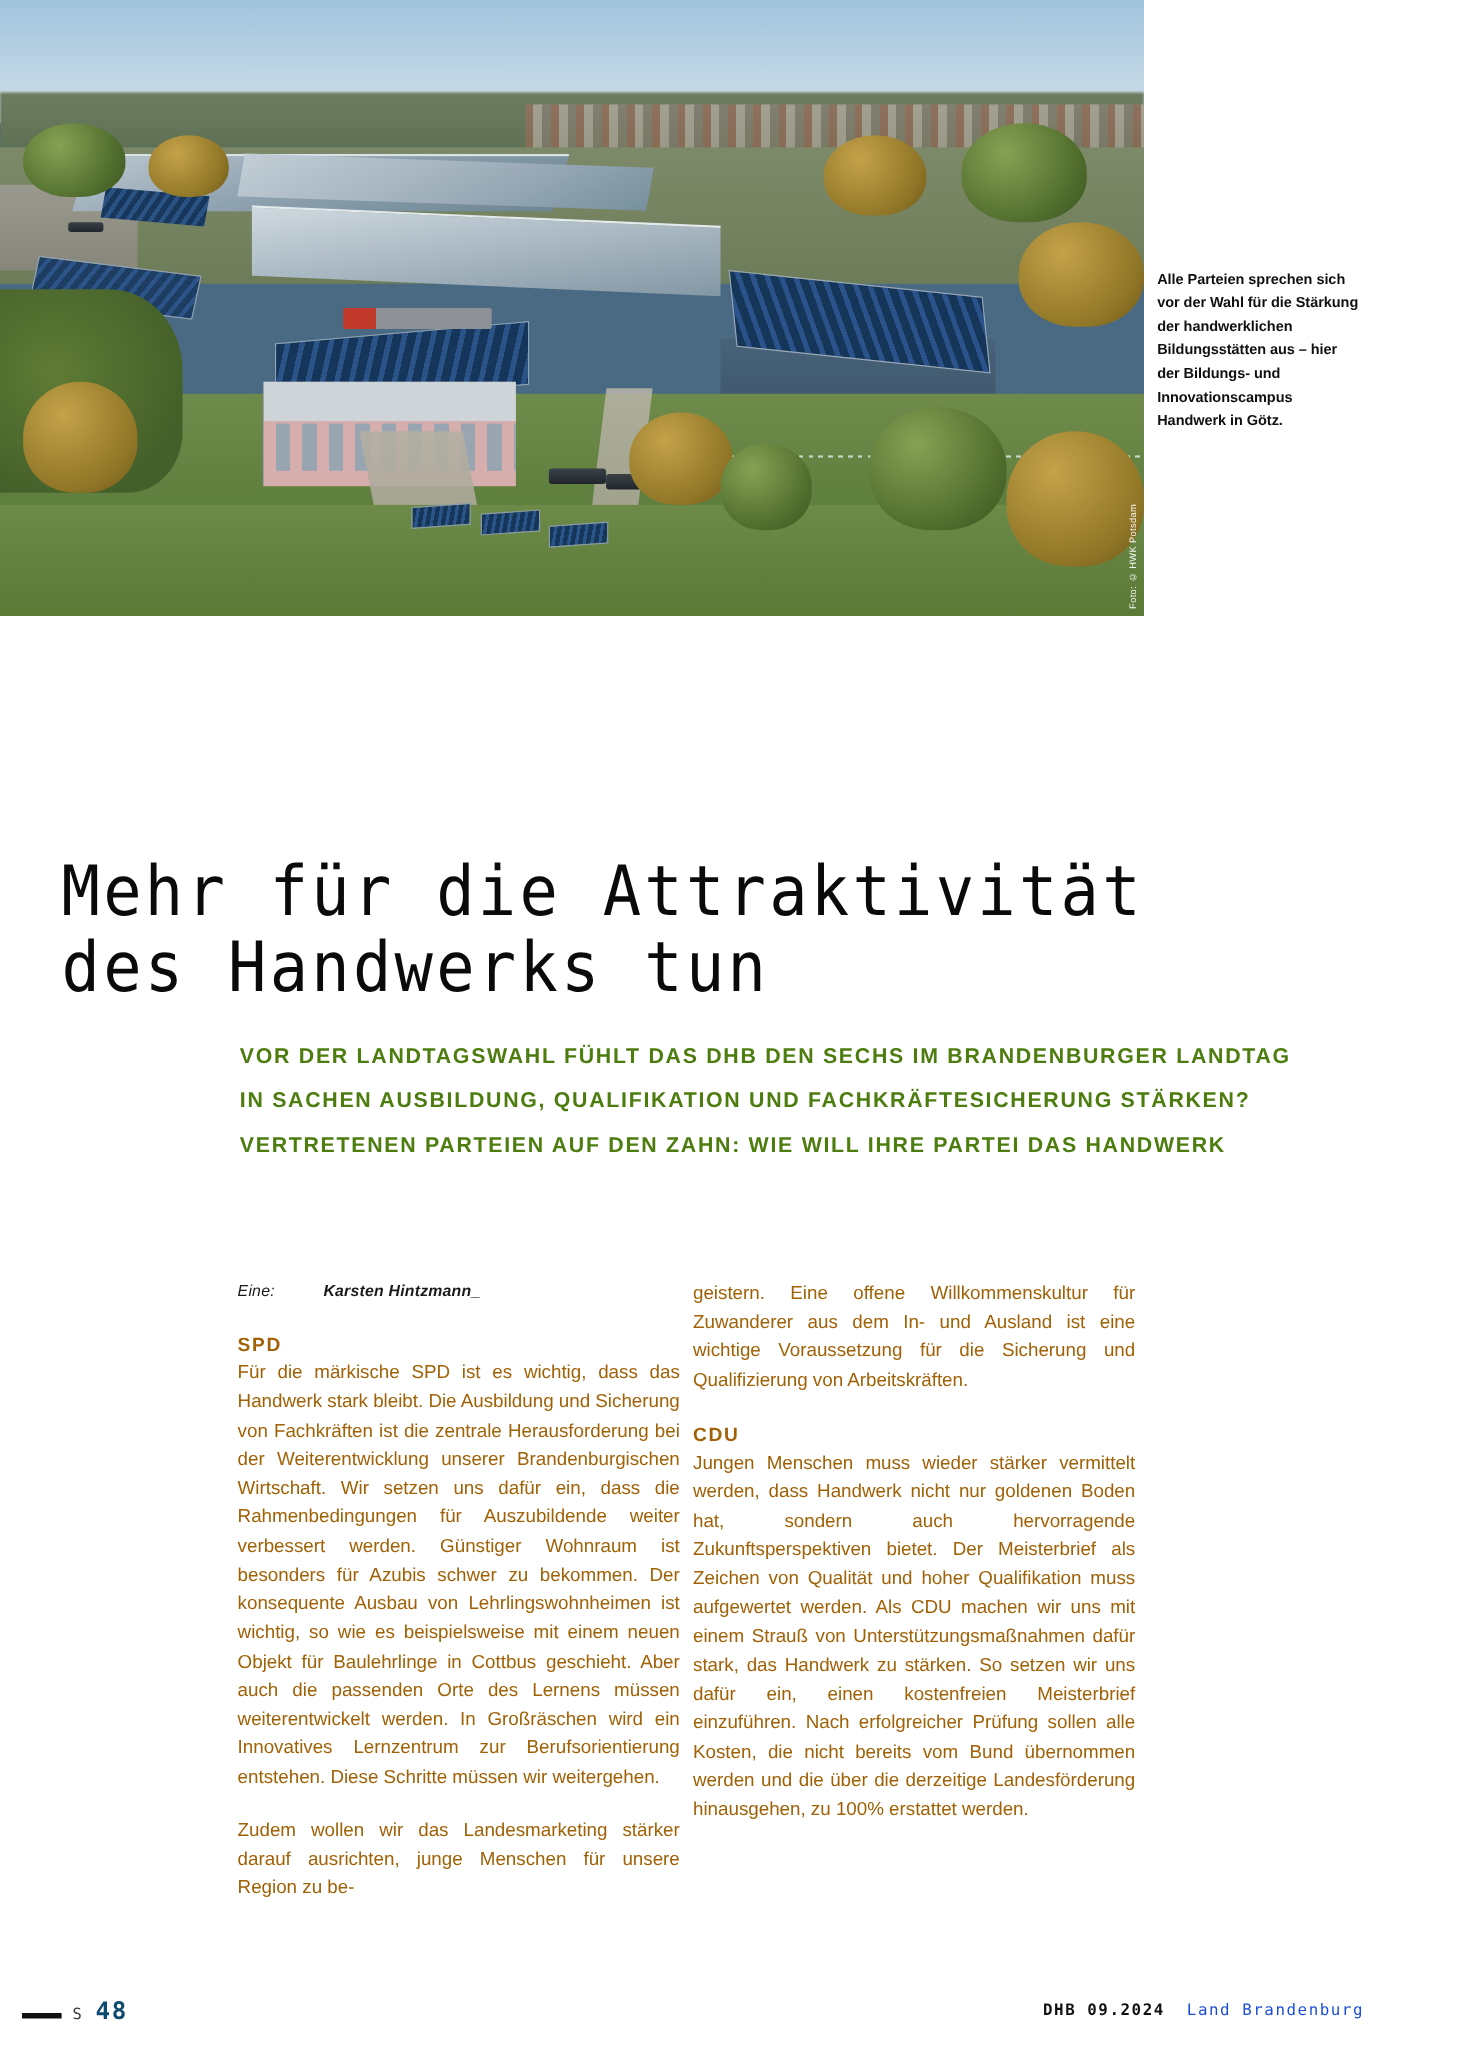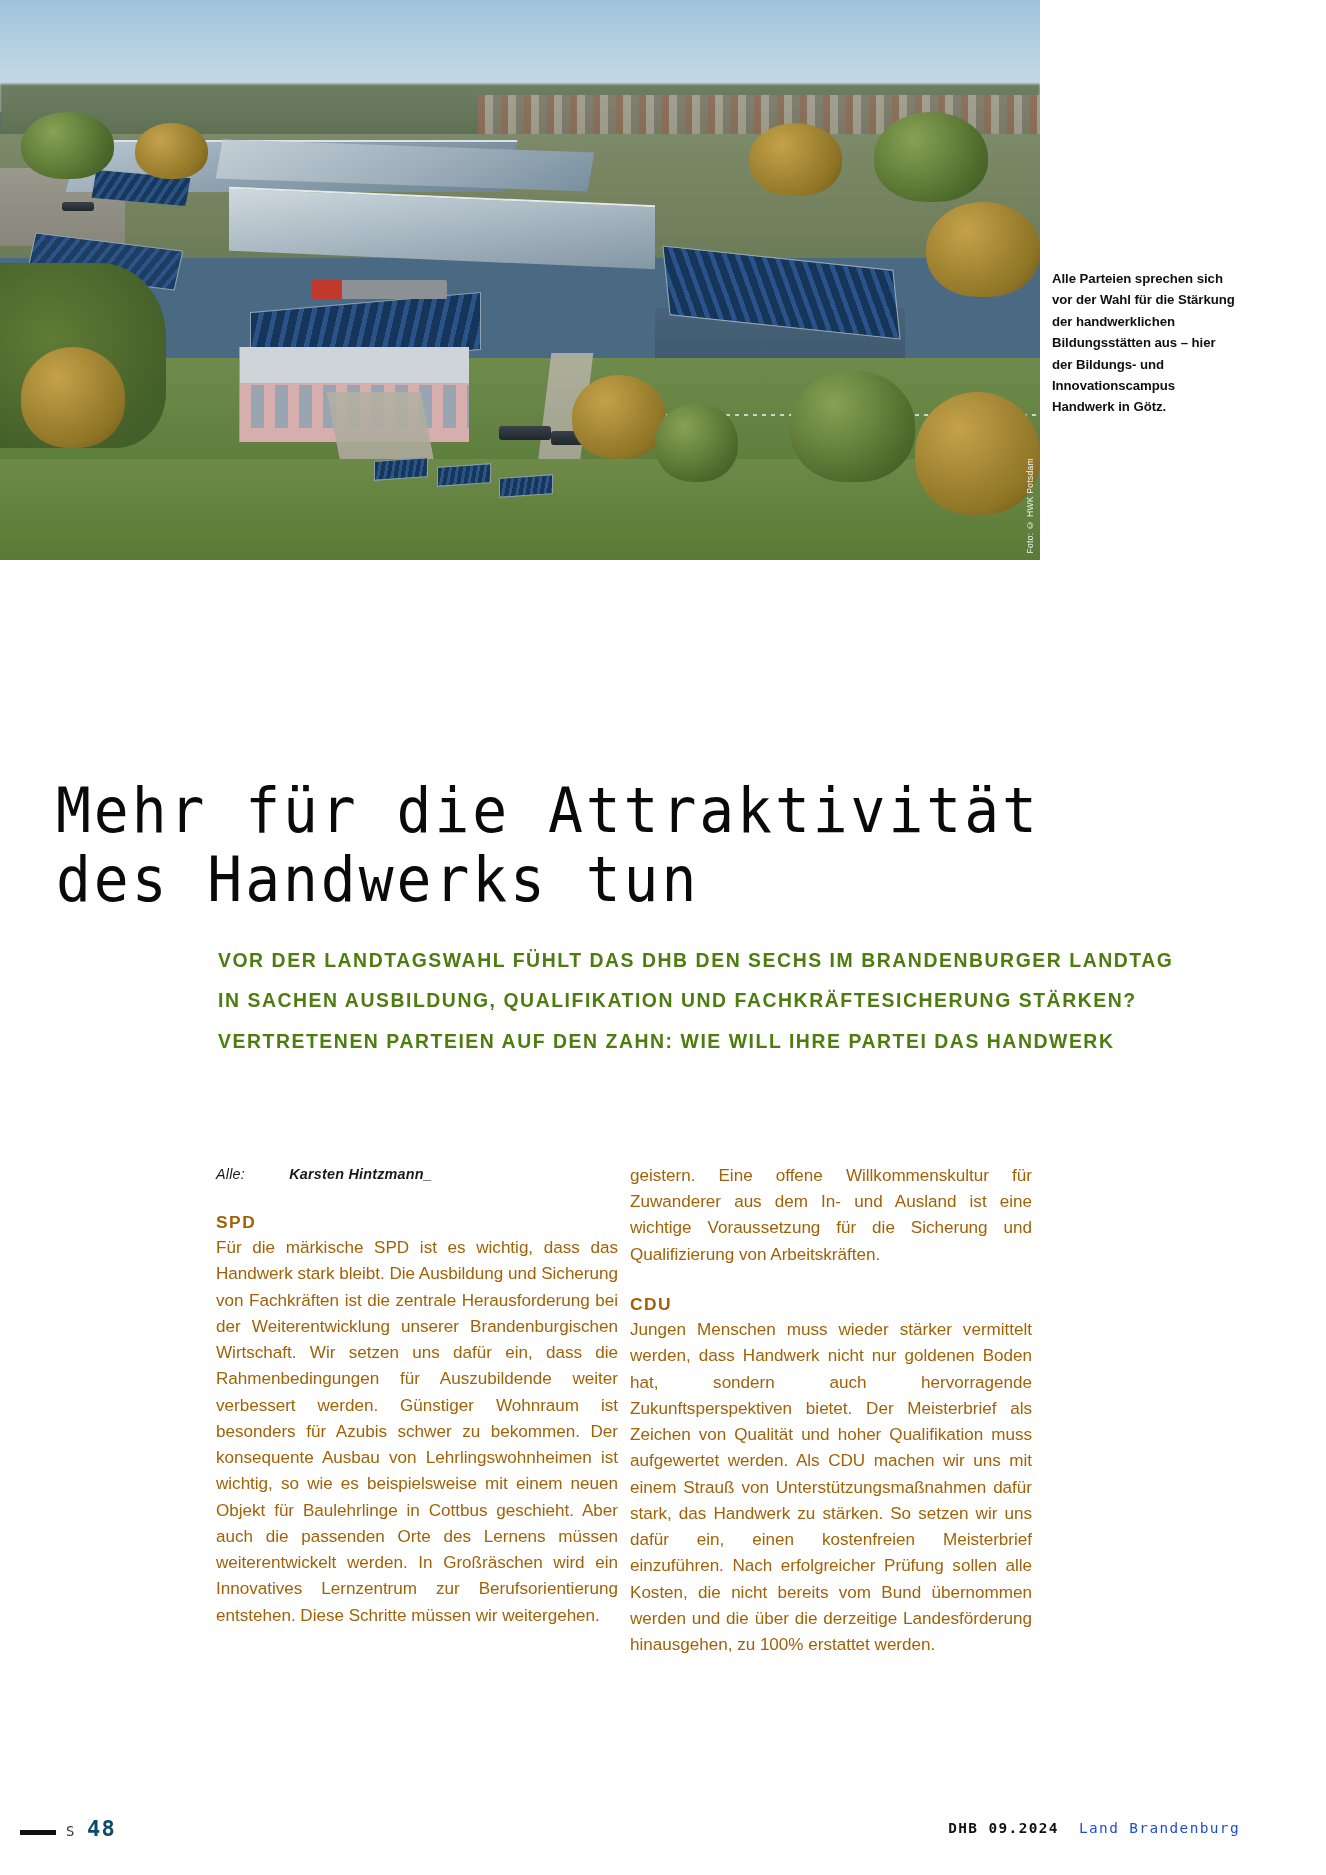--- a/index.html
+++ b/index.html
@@ -177,21 +177,20 @@
   .caption {
     position: absolute;
     left: 1052px;
     top: 243px;
     width: 186px;
     font-size: 13.2px;
     line-height: 1.62;
     font-weight: bold;
     color: #101010;
     letter-spacing: -0.05px;
-    margin-top: 25px;
   }
 
   
   .headline {
     position: absolute;
     left: 56px;
     top: 735px;
     width: 1200px;
     font-size: 63px;
     line-height: 1.09;
@@ -353,27 +352,28 @@
   <span class="line">des Handwerks tun</span>
 </h1>
 
 <div class="standfirst">
   <span class="line">VOR DER LANDTAGSWAHL FÜHLT DAS DHB DEN SECHS IM BRANDENBURGER LANDTAG</span>
   <span class="line">IN SACHEN AUSBILDUNG, QUALIFIKATION UND FACHKRÄFTESICHERUNG STÄRKEN?</span>
   <span class="line">VERTRETENEN PARTEIEN AUF DEN ZAHN: WIE WILL IHRE PARTEI DAS HANDWERK</span>
 </div>
 
 <div class="byline">
-  <span>Alle:</span>
+  <span>Eine:</span>
   <b>Karsten Hintzmann_</b>
 </div>
 
 <div class="col col-left">
   <p class="party-head">SPD</p>
   <p>Für die märkische SPD ist es wichtig, dass das Handwerk stark bleibt. Die Ausbildung und Sicherung von Fachkräften ist die zentrale Herausforderung bei der Weiterentwicklung unserer Brandenburgischen Wirtschaft. Wir setzen uns dafür ein, dass die Rahmenbedingungen für Auszubildende weiter verbessert werden. Günstiger Wohnraum ist besonders für Azubis schwer zu bekommen. Der konsequente Ausbau von Lehrlingswohnheimen ist wichtig, so wie es beispielsweise mit einem neuen Objekt für Baulehrlinge in Cottbus geschieht. Aber auch die passenden Orte des Lernens müssen weiterentwickelt werden. In Großräschen wird ein Innovatives Lernzentrum zur Berufsorientierung entstehen. Diese Schritte müssen wir weitergehen.</p>
+  <p class="gap">Zudem wollen wir das Landesmarketing stärker darauf ausrichten, junge Menschen für unsere Region zu be-</p>
 </div>
 
 <div class="col col-right">
   <p>geistern. Eine offene Willkommenskultur für Zuwanderer aus dem In- und Ausland ist eine wichtige Voraussetzung für die Sicherung und Qualifizierung von Arbeitskräften.</p>
   <p class="party-head gap-head">CDU</p>
   <p>Jungen Menschen muss wieder stärker vermittelt werden, dass Handwerk nicht nur goldenen Boden hat, sondern auch hervorragende Zukunftsperspektiven bietet. Der Meisterbrief als Zeichen von Qualität und hoher Qualifikation muss aufgewertet werden. Als CDU machen wir uns mit einem Strauß von Unterstützungsmaßnahmen dafür stark, das Handwerk zu stärken. So setzen wir uns dafür ein, einen kostenfreien Meisterbrief einzuführen. Nach erfolgreicher Prüfung sollen alle Kosten, die nicht bereits vom Bund übernommen werden und die über die derzeitige Landesförderung hinausgehen, zu 100% erstattet werden.</p>
 </div>
 
 <div class="footer-rule"></div>
 <div class="footer-page">

